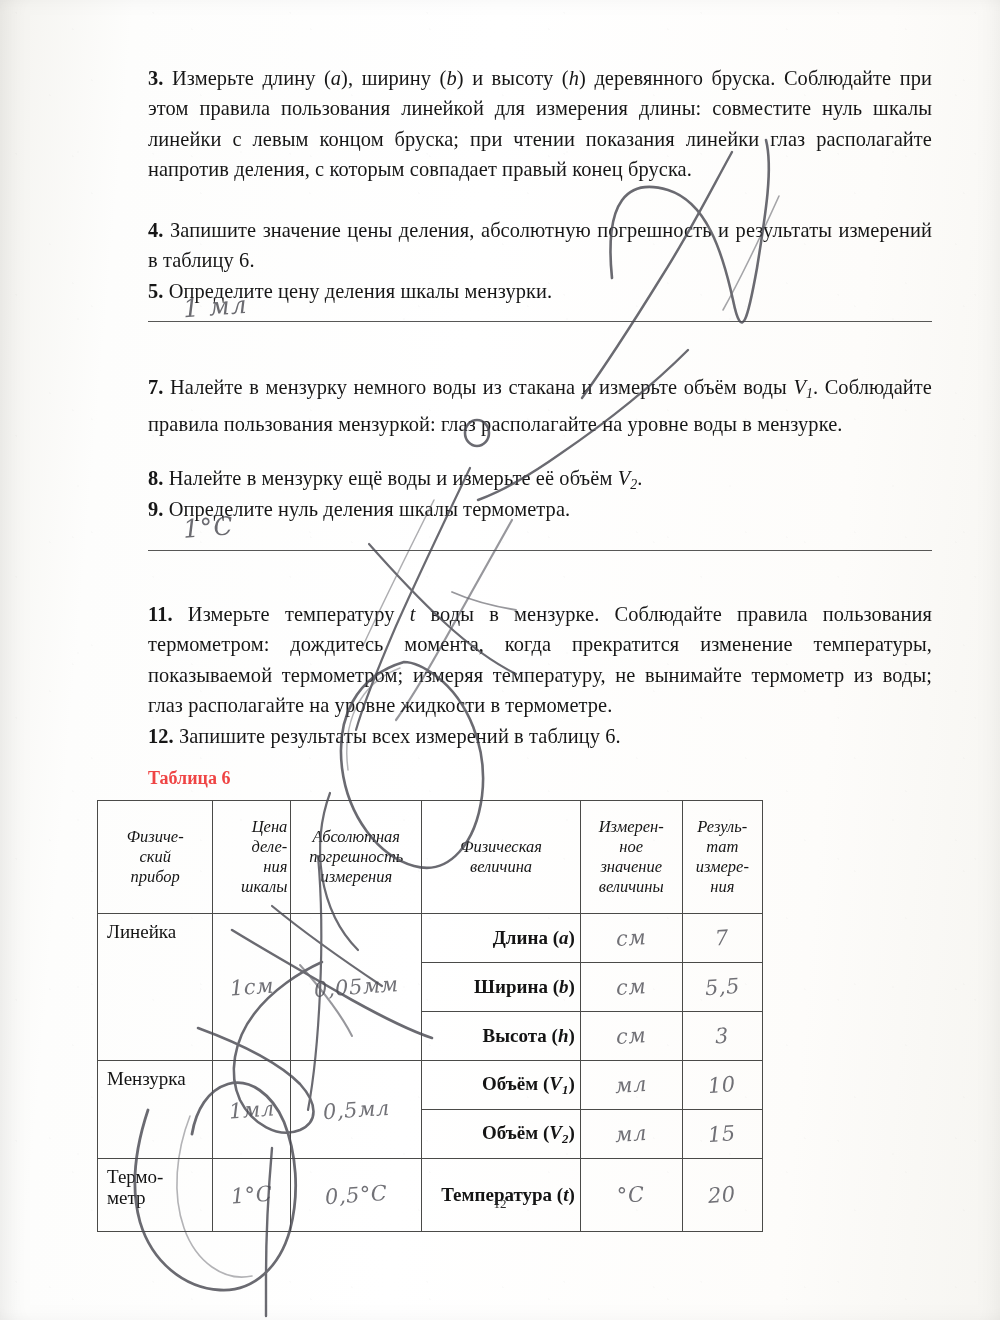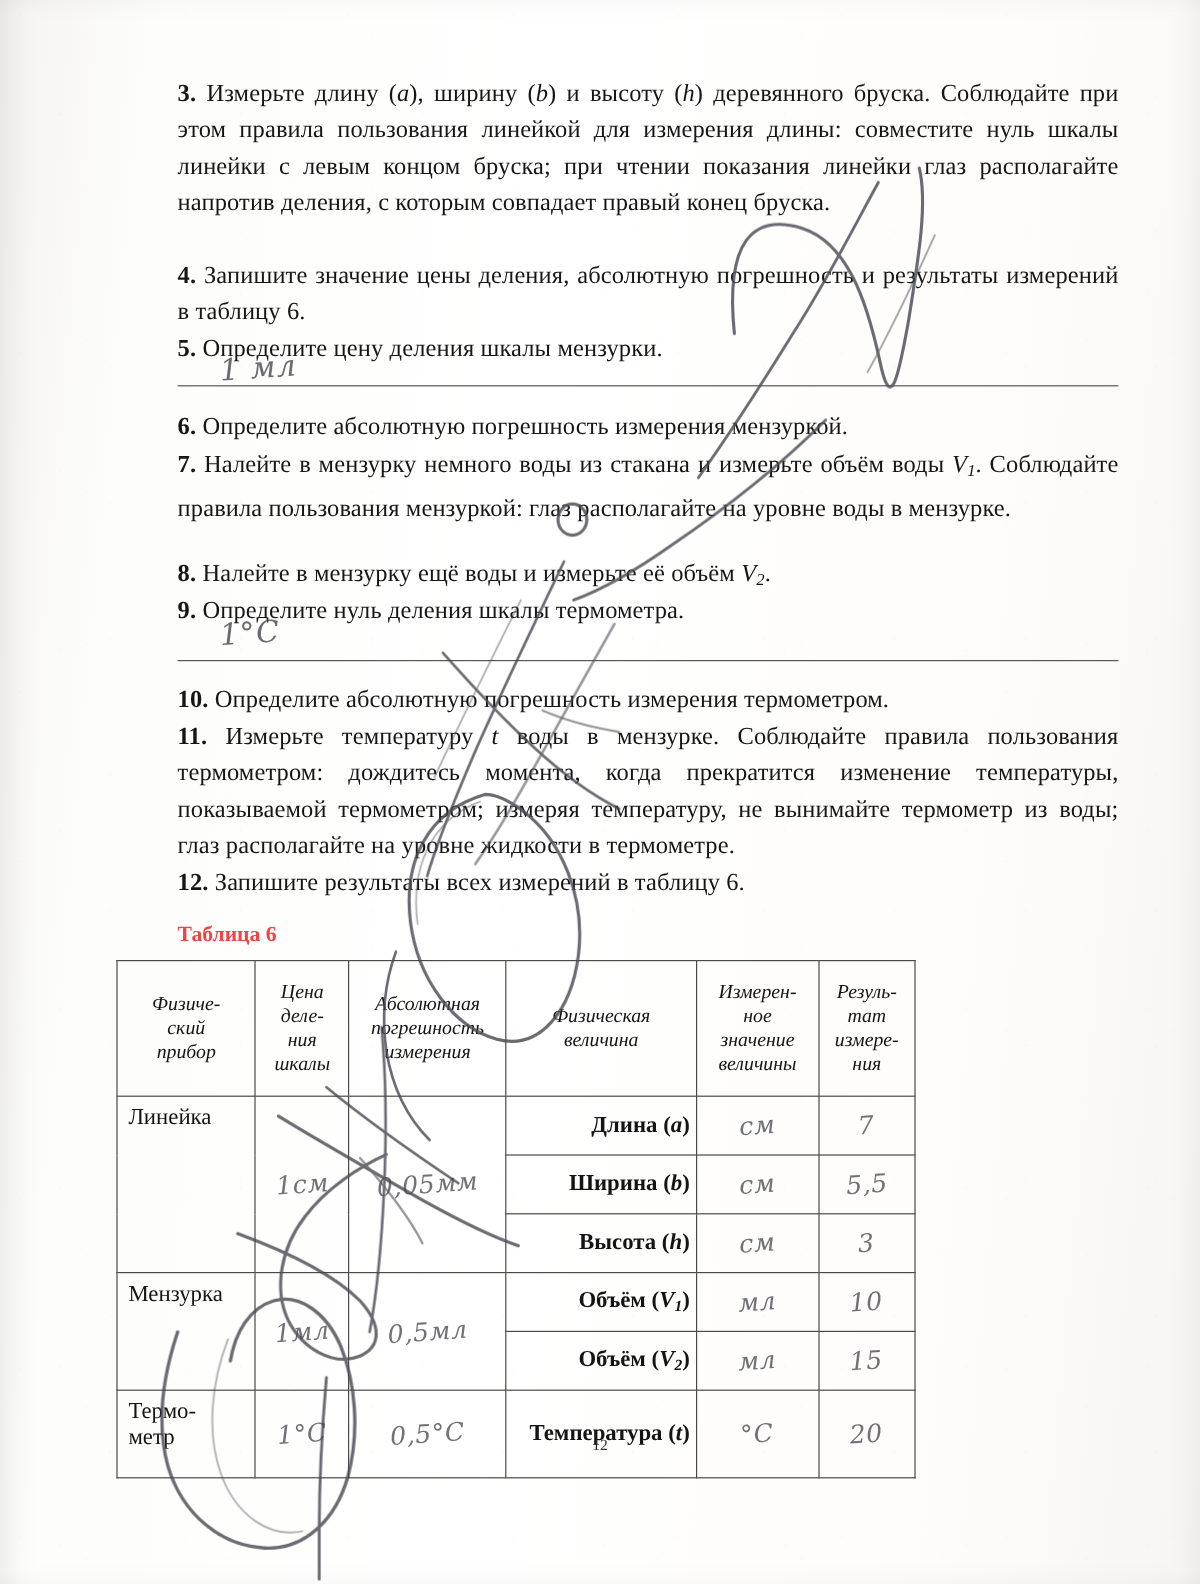--- a/index.html
+++ b/index.html
@@ -84,21 +84,21 @@
   }
   thead td{
     font-family:"Liberation Serif","DejaVu Serif",serif;
     font-style:italic;
     font-size:16.5px;
     line-height:20px;
     height:104px;
     padding:4px 3px;
   }
   .c1{width:134px;}
-  .c2{width:96px;}
+  .c2{width:96px;text-align:right;}
   .c3{width:159px;}
   .c4{width:190px;}
   .c5{width:130px;}
   .c6{width:97px;}
   td.device{
     text-align:left;padding-left:9px;font-size:19px;vertical-align:top;
     padding-top:7px;line-height:21px;margin-top:36px;
   }
   td.quantity{
     text-align:right;padding-left:9px;font-size:19px;height:42px;font-weight:bold;
@@ -136,47 +136,39 @@
   </div>
 
   <div class="para" style="top:276px;">
     <span class="num">5.</span>
     <span>Определите цену деления шкалы мензурки.</span>
   </div>
 
   <div class="answer-line" style="top:321px;"></div>
   <div class="hand" style="left:183px;top:292px;font-size:25px;">1 мл</div>
 
-  <div class="para" style="top:341px;">
-    <span class="num">6.</span>
-    <span>Определите абсолютную погрешность измерения мензуркой.</span>
-  </div>
 
   <div class="para" style="top:372px;">
     <span class="num">7.</span>
     <span>Налейте в мензурку немного воды из стакана и измерьте объём воды <i>V</i><span class="sub">1</span>. Соблюдайте правила пользования мензуркой: глаз располагайте на уровне воды в мензурке.</span>
   </div>
 
   <div class="para" style="top:463px;">
     <span class="num">8.</span>
     <span>Налейте в мензурку ещё воды и измерьте её объём <i>V</i><span class="sub">2</span>.</span>
   </div>
 
   <div class="para" style="top:494px;">
     <span class="num">9.</span>
     <span>Определите нуль деления шкалы термометра.</span>
   </div>
 
   <div class="answer-line" style="top:550px;"></div>
   <div class="hand" style="left:183px;top:513px;font-size:25px;"><span>1°С</span></div>
 
-  <div class="para" style="top:568px;">
-    <span class="num">10.</span>
-    <span>Определите абсолютную погрешность измерения термометром.</span>
-  </div>
 
   <div class="para" style="top:599px;">
     <span class="num">11.</span>
     <span>Измерьте температуру <i>t</i> воды в мензурке. Соблюдайте правила пользования термометром: дождитесь момента, когда прекратится изменение температуры, показываемой термометром; измеряя температуру, не вынимайте термометр из воды; глаз располагайте на уровне жидкости в термометре.</span>
   </div>
 
   <div class="para" style="top:721px;">
     <span class="num">12.</span>
     <span>Запишите результаты всех измерений в таблицу 6.</span>
   </div>

